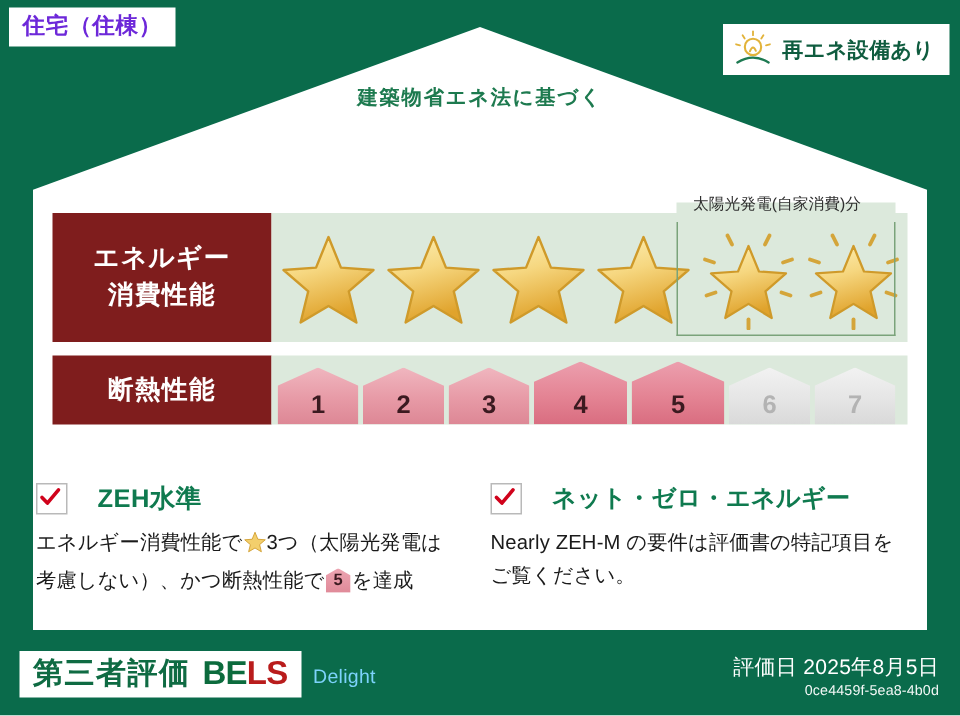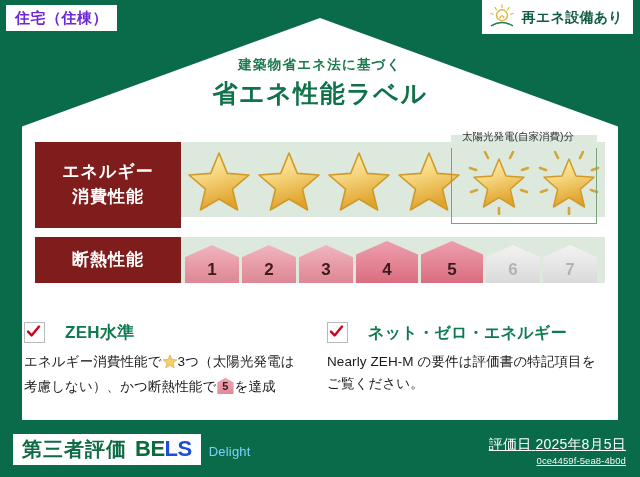--- a/index.html
+++ b/index.html
@@ -41,21 +41,21 @@
     font-size: 15px;
     font-weight: bold;
     letter-spacing: 0.5px;
     padding: 5px 9px 6px 9px;
     line-height: 1;
     z-index: 6;
   }
   .badge-top-right {
     position: absolute;
     right: 7px;
-    top: 0;
+    top: 16px;
     background: #ffffff;
     padding: 4px 10px 4px 6px;
     display: flex;
     align-items: center;
     gap: 6px;
     z-index: 6;
   }
   .badge-top-right .bt-text {
     color: #0f5c3f;
     font-size: 14px;
@@ -131,21 +131,21 @@
     line-height: 1.45;
   }
   .metric-value {
     flex: 1 1 auto;
     background: #dce9dc;
     position: relative;
     display: flex;
     align-items: center;
   }
   .row-energy .metric-label { height: 86px; }
-  .row-energy .metric-value { height: 75px; }
+  .row-energy .metric-value { height: 86px; }
   .row-insul .metric-label { height: 46px; font-size: 17px; }
   .row-insul .metric-value { height: 46px; }
 
   
   .stars {
     display: flex;
     align-items: center;
     gap: 2px;
     padding-left: 4px;
   }
@@ -298,34 +298,33 @@
     font-weight: bold;
     color: #0f6b43;
     letter-spacing: 1px;
   }
   .bels-mark {
     font-size: 22px;
     font-weight: bold;
     letter-spacing: -0.5px;
   }
   .bels-mark .be { color: #0c6b3d; }
-  .bels-mark .ls { color: #1d4ed8; }
+  .bels-mark .ls { color: #b91c1c; }
   .delight {
     color: #7dd3fc;
     font-size: 13px;
     letter-spacing: 0.2px;
   }
   .footer-right {
     position: absolute;
     right: 14px;
     bottom: 11px;
     text-align: right;
     color: #ffffff;
     z-index: 6;
-    text-decoration: underline;
   }
   .eval-date { font-size: 14px; line-height: 1.1; letter-spacing: 0.2px; }
   .eval-id { font-size: 9.5px; margin-top: 3px; opacity: 0.95; letter-spacing: 0.1px; }
 </style>
 </head>
 <body>
 
 <div class="label-root">
 
   <div class="house-body"></div>
@@ -345,21 +344,20 @@
         <circle cx="16" cy="13" r="6.3" fill="none" stroke="#e2b33a" stroke-width="1.6"></circle>
         <path d="M13.6 16.4 q2.4-5.6 4.6-0.4" fill="none" stroke="#e2b33a" stroke-width="1.5" stroke-linecap="round"></path>
         <path d="M4 25 q12-7.5 24 0" fill="none" stroke="#1e7a52" stroke-width="1.8" stroke-linecap="round"></path>
       </svg>
     </span>
     <span class="bt-text">再エネ設備あり</span>
   </div>
 
   <div class="title-wrap">
     <div class="title-sub">建築物省エネ法に基づく</div>
-    <div class="title-main">省エネ性能ラベル</div>
   </div>
 
   <div class="watermark">いえいえ動産ネット</div>
 
   <div class="rows">
 
     <div class="metric-row row-energy">
       <div class="metric-label">
         <span>エネルギー</span>
         <span>消費性能</span>

